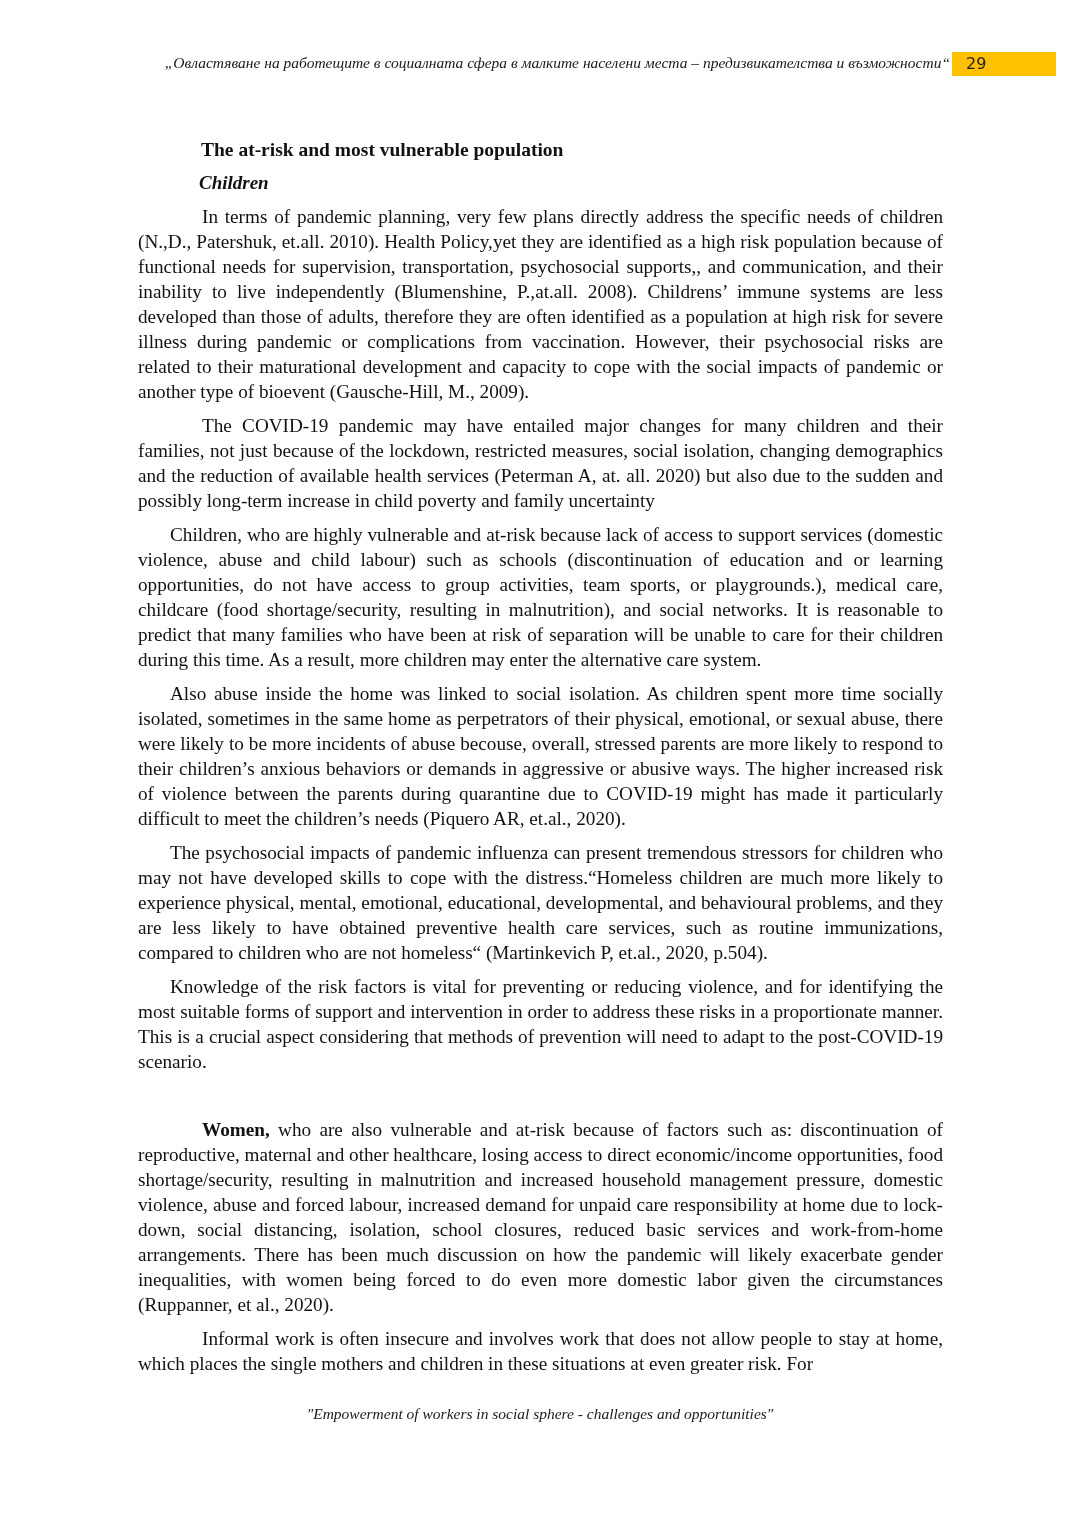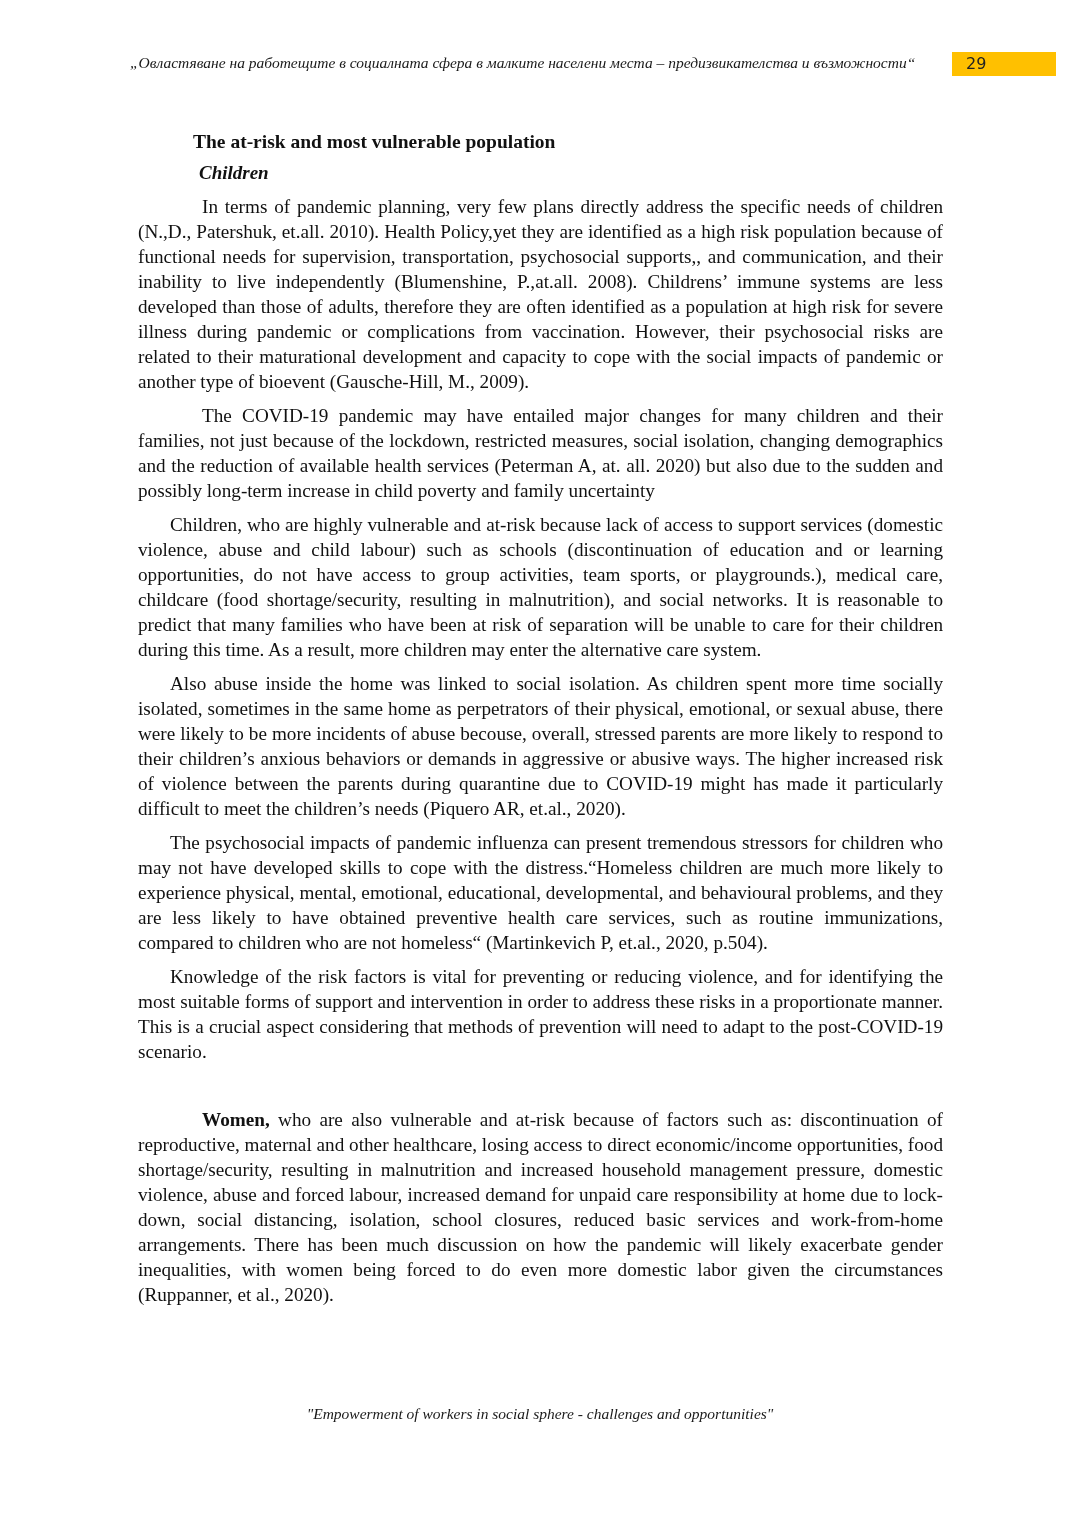--- a/index.html
+++ b/index.html
@@ -13,21 +13,21 @@
       position: relative;
       overflow: hidden;
       font-family: "Liberation Serif", "DejaVu Serif", serif;
       color: #111111;
     }
     .header {
       position: absolute;
       top: 52px;
       left: 130px;
       width: 820px;
-      text-align: left;
+      text-align: right;
       font-style: italic;
       font-size: 15.5px;
       line-height: 21px;
       color: #1a1a1a;
     }
     .page-number-box {
       position: absolute;
       top: 52px;
       left: 952px;
       width: 104px;
@@ -45,21 +45,21 @@
     .body-text {
       position: absolute;
       top: 129px;
       left: 129px;
       width: 823px;
       font-size: 19.2px;
       line-height: 25px;
     }
     .section-heading {
       font-weight: bold;
-      margin: 0;
+      margin: 8px;
       padding-left: 64px;
       font-size: 19.5px;
       line-height: 25px;
     }
     .subsection-heading {
       font-weight: bold;
       font-style: italic;
       margin: 6px;
       padding-left: 64px;
       font-size: 19px;
@@ -104,15 +104,16 @@
   <p class="indent-large">The COVID-19 pandemic may have entailed major changes for many children and their families, not just because of the lockdown, restricted measures, social isolation, changing demographics and the reduction of available health services (Peterman A, at. all. 2020) but also due to the sudden and possibly long-term increase in child poverty and family uncertainty</p>
   <p class="indent-small">Children, who are highly vulnerable and at-risk because lack of access to support services (domestic violence, abuse and child labour) such as schools (discontinuation of education and or learning opportunities, do not have access to group activities, team sports, or playgrounds.), medical care, childcare (food shortage/security, resulting in malnutrition), and social networks. It is reasonable to predict that many families who have been at risk of separation will be unable to care for their children during this time. As a result, more children may enter the alternative care system.</p>
   <p class="indent-small">Also abuse inside the home was linked to social isolation. As children spent more time socially isolated, sometimes in the same home as perpetrators of their physical, emotional, or sexual abuse, there were likely to be more incidents of abuse becouse,  overall, stressed parents are more likely to respond to their children’s anxious behaviors or demands in aggressive or abusive ways. The higher increased risk of violence between the parents during quarantine due to COVID-19 might has made it particularly difficult to meet the children’s needs (Piquero AR, et.al., 2020).</p>
   <p class="indent-small">The psychosocial impacts of pandemic influenza can present tremendous stressors for children who may not have developed skills to cope with the distress.“Homeless children are much more likely to experience physical, mental, emotional, educational, developmental, and behavioural problems, and they are less likely to have obtained preventive health care services, such as routine immunizations, compared to children who are not homeless“ (Martinkevich P, et.al., 2020, p.504).</p>
   <p class="indent-small">Knowledge of the risk factors is vital for preventing or reducing violence, and for identifying the most suitable forms of support and intervention in order to address these risks in a proportionate manner. This is a crucial aspect considering that methods of prevention will need to adapt to the post-COVID-19 scenario.</p>
 
   <div class="gap"></div>
 
   <p class="indent-large"><span class="lead-bold-italic">Women,</span><span> who are also vulnerable and at-risk because of factors such as: discontinuation of reproductive, maternal and other healthcare, losing access to direct economic/income opportunities, food shortage/security, resulting in malnutrition and increased household management pressure, domestic violence, abuse and forced labour, increased demand for unpaid care responsibility at home due to lock-down, social distancing, isolation, school closures, reduced basic services and work-from-home arrangements. There has been much discussion on how the pandemic will likely exacerbate gender inequalities, with women being forced to do even more domestic labor given the circumstances (Ruppanner, et al., 2020).</span></p>
 
+  <p class="indent-large">Informal work is often insecure and involves work that does not allow people to stay at home, which places the single mothers and children in these situations at even greater risk. For</p>
 </div>
 
 <div class="footer">"Empowerment of workers in social sphere - challenges and opportunities"</div>
 
 </body></html>

